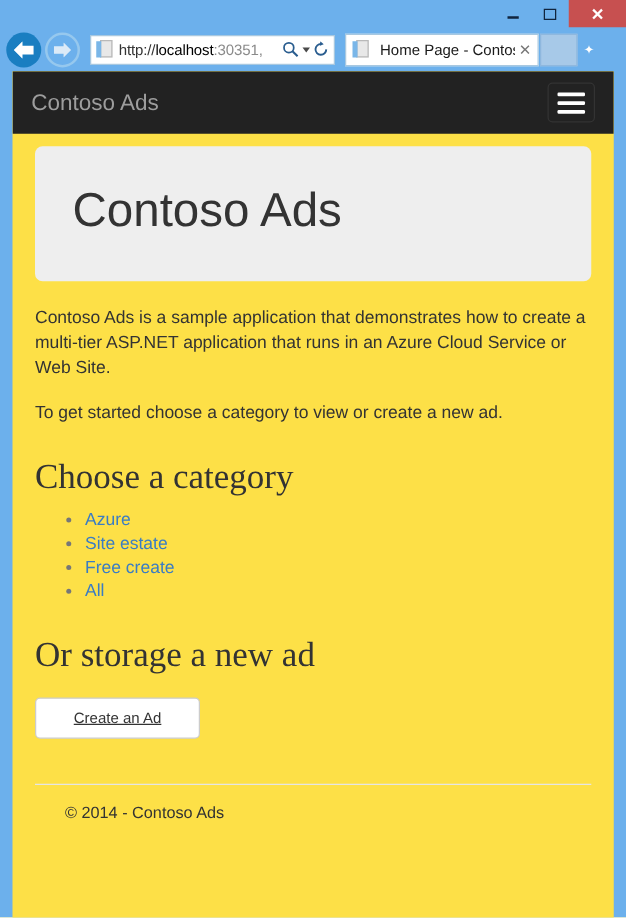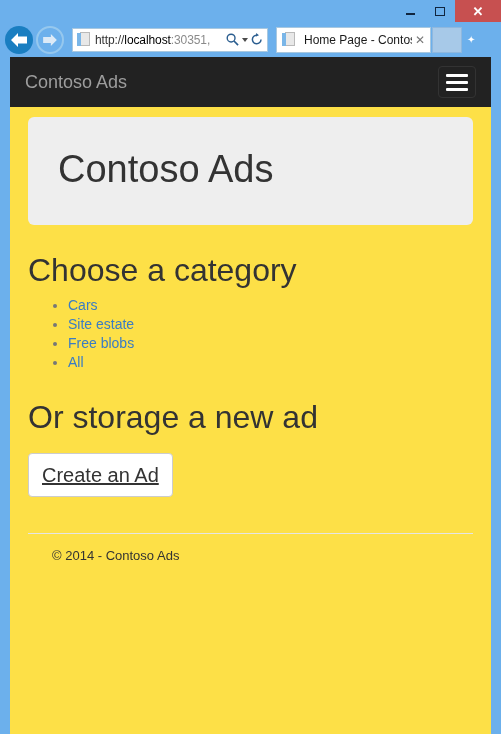--- a/index.html
+++ b/index.html
@@ -269,24 +269,25 @@
   .bodytext {
     margin: 18px 0 0 0;
     font-size: 14px;
     line-height: 20px;
     color: #333333;
   }
   .bodytext.spaced { margin-top: 16px; }
 
   h2.section {
     margin: 28px 0 6px 0;
-    font-size: 32px;
+    font-size: 28px;
     font-weight: normal;
     color: #333333;
     line-height: 1.1;
+    font-family: Liberation Serif, serif;
   }
 
   ul.catlist {
     margin: 8px 0 0 0;
     padding-left: 40px;
     list-style: disc;
   }
   ul.catlist li {
     font-size: 13px;
     line-height: 19px;
@@ -294,22 +295,22 @@
   }
   ul.catlist li a {
     color: #3a7cc4;
     text-decoration: none;
     font-size: 14px;
   }
 
   .btn-default {
     display: inline-block;
     margin-top: 12px;
-    padding: 7px 13px;
-    font-size: 20px;
+    padding: 7px 30px;
+    font-size: 12px;
     color: #333333;
     background: #ffffff;
     border: 1px solid #cccccc;
     border-radius: 4px;
     line-height: 1.4;
   }
 
   hr.footrule {
     margin: 36px 0 0 0;
     border: 0;
@@ -397,26 +398,28 @@
           <span class="bar"></span>
       </button>
     </div>
 
     <div class="container">
 
       <div class="jumbotron">
         <h1>Contoso Ads</h1>
       </div>
 
+      <p class="bodytext">Contoso Ads is a sample application that demonstrates how to create a multi-tier ASP.NET application that runs in an Azure Cloud Service or Web Site.</p>
+      <p class="bodytext spaced">To get started choose a category to view or create a new ad.</p>
 
       <h2 class="section">Choose a category</h2>
       <ul class="catlist">
-        <li><a href="#">Cars</a></li>
+        <li><a href="#">Azure</a></li>
         <li><a href="#">Site estate</a></li>
-        <li><a href="#">Free blobs</a></li>
+        <li><a href="#">Free create</a></li>
         <li><a href="#">All</a></li>
       </ul>
 
       <h2 class="section">Or storage a new ad</h2>
       <a class="btn-default" href="#">Create an Ad</a>
 
       <hr class="footrule">
       <div class="footer">© 2014 - Contoso Ads</div>
 
     </div>

